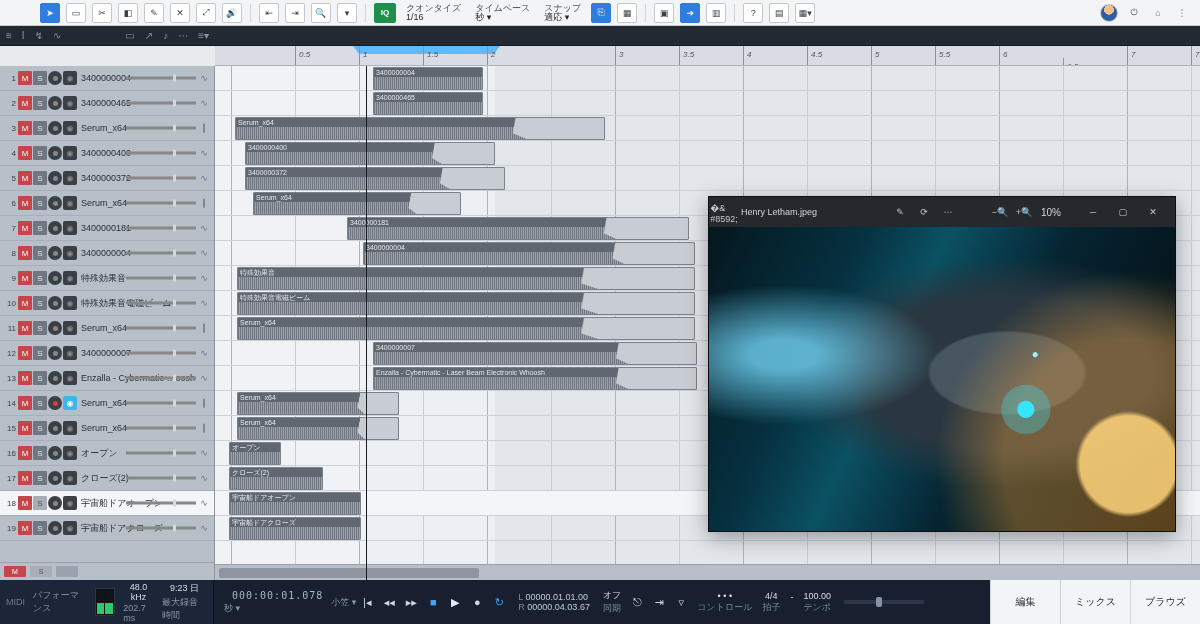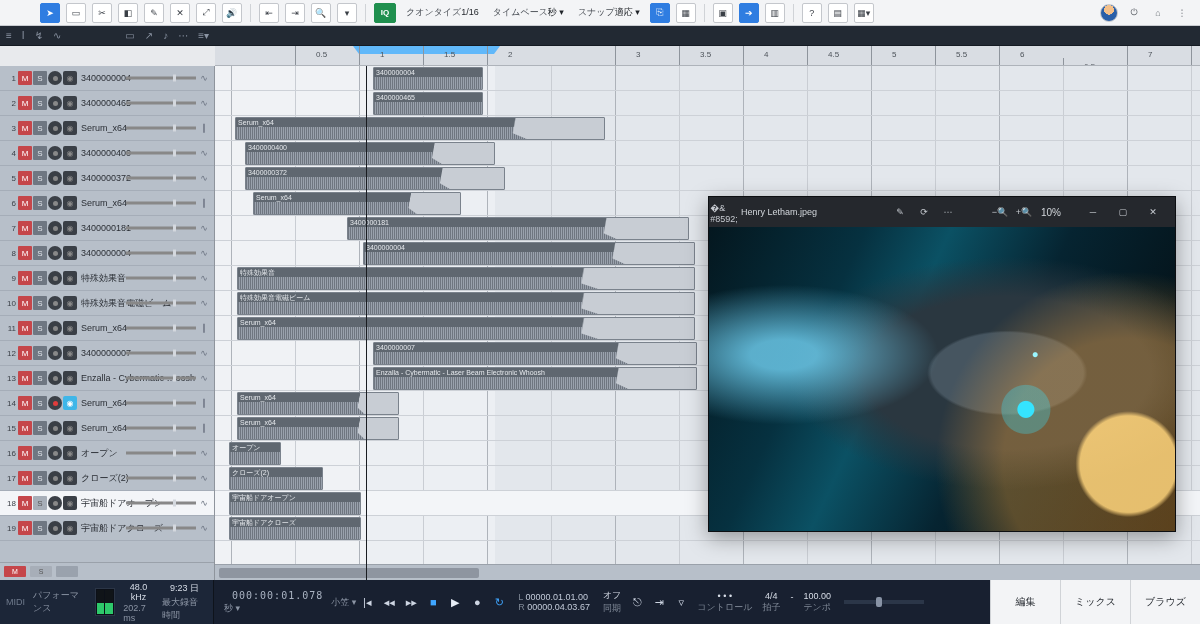--- a/index.html
+++ b/index.html
@@ -8,34 +8,34 @@
 
 .topbar { height:26px; background:#f3f4f6; border-bottom:1px solid #c9ccd1; display:flex; align-items:center; }
 .top-tabs { display:flex; height:100%; }
 .top-tab { width:110px; height:100%; background:#1a2233; color:#cfd6e4; display:flex; align-items:center; justify-content:center; border-right:1px solid #2a3244; cursor:pointer; gap:4px;}
 .top-tab .tri { font-size:7px; color:#596476;}
 .tool-groups { display:flex; align-items:center; margin-left:40px; gap:6px; }
 .tbtn { width:20px; height:20px; border:1px solid #c4c7cc; background:#fff; border-radius:2px; display:flex; align-items:center; justify-content:center; color:#3a3f46; cursor:pointer;}
 .tbtn.active { background:#2f7de1; color:#fff; border-color:#2f7de1;}
 .tbtn.iq { background:#1f8f4e; color:#fff; border-color:#1f8f4e; font-weight:bold; font-size:8px; width:22px;}
 .tsep { width:1px; height:18px; background:#d0d3d7; margin:0 2px;}
-.setting-col { display:flex; flex-direction:row; line-height:9px; margin:0 4px; color:#4a4f56; font-size:8px;justify-content:flex-end;}
+.setting-col { display:flex; flex-direction:column; line-height:9px; margin:0 4px; color:#4a4f56; font-size:8px;justify-content:flex-end;}
 .setting-col .v { color:#1f2328; font-weight:500;}
 .right-icons { margin-left:auto; display:flex; align-items:center; gap:8px; padding-right:10px;}
 .avatar { width:18px; height:18px; border-radius:50%; background:radial-gradient(circle at 50% 30%, #f4c08a 0 35%, #2a5fa8 36% 100%); border:1px solid #c4c7cc;}
 .ricon { width:16px; height:16px; color:#5a5f66; cursor:pointer; display:flex; align-items:center; justify-content:center;}
 
 
 .hdrstrip { height:20px; display:flex; background:#222933; border-bottom:1px solid #141a22;}
 .hdrstrip .left { width:215px; background:#222933; display:flex; align-items:center; gap:10px; padding:0 6px; color:#8b94a3;}
 .hdr-icon { cursor:pointer; color:#8b94a3; font-size:10px;}
 
 
 .ruler { position:absolute; left:215px; right:0; top:46px; height:20px; background:#d9dde3; border-bottom:1px solid #aeb3ba; overflow:hidden;}
-.ruler .tick { position:absolute; top:0; bottom:0; border-left:1px solid #8e949c; color:#4d535a; padding-left:20px; font-size:8px; padding-top:4px;}
+.ruler .tick { position:absolute; top:0; bottom:0; border-left:1px solid #8e949c; color:#4d535a; padding-left:3px; font-size:8px; padding-top:4px;font-style:italic;}
 .loop-region { position:absolute; top:0; height:8px; background:#4db2ff; opacity:.85; left:144px; width:135px;}
 .loop-region::before,.loop-region::after{content:"";position:absolute;top:0;width:0;height:0;border-top:8px solid #4db2ff;}
 .loop-region::before{left:-6px;border-left:6px solid transparent;}
 .loop-region::after{right:-6px;border-right:6px solid transparent;}
 
 
 .main { position:absolute; top:66px; bottom:44px; left:0; right:0; display:flex; background:#e3e6eb;}
 
 
 .tracklist { width:215px; background:#b7bfc9; border-right:1px solid #8e949c; overflow:hidden; position:relative;}

